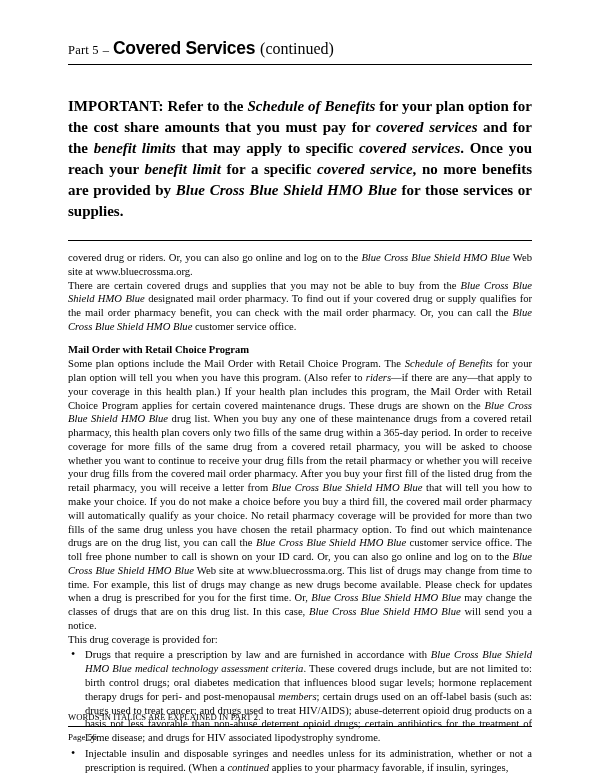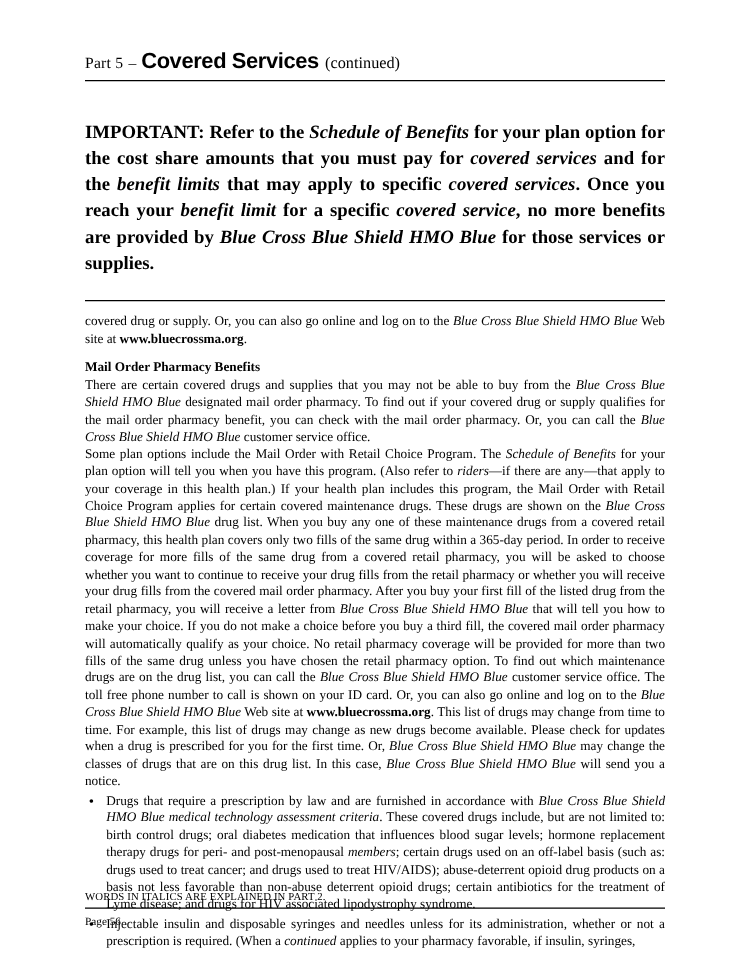--- a/index.html
+++ b/index.html
@@ -39,21 +39,21 @@
     font-size: 12.5px;
     padding: 0 4px;
   }
   .hdr-title {
     font-family: "Liberation Sans", sans-serif;
     font-size: 17.5px;
     font-weight: bold;
     letter-spacing: -0.3px;
   }
   .hdr-cont {
-    font-size: 13px;
+    font-size: 16px;
     padding-left: 5px;
   }
   .rule {
     border: none;
     border-top: 1px solid #000;
     margin: 5px 0 0 0;
     height: 0;
   }
   
   .important {
@@ -80,21 +80,21 @@
   }
   .body p {
     margin: 0 0 0 0;
   }
   .subhead {
     font-weight: bold;
     margin-top: 9px;
     margin-bottom: 1px;
   }
   .body i { font-style: italic; }
-  .body b { font-weight: bold; }
+  .body b { font-weight: normal; }
 
   ul.bullets {
     list-style: none;
     margin: 2px 0 0 0;
     padding: 0;
   }
   ul.bullets li {
     position: relative;
     padding-left: 17px;
     margin-bottom: 2px;
@@ -148,27 +148,28 @@
   </div>
 
   <div class="important">
     <span>IMPORTANT:</span><span> Refer to the </span><i>Schedule of Benefits</i><span> for your plan option for the cost share amounts that you must pay for </span><i>covered services</i><span> and for the </span><i>benefit limits</i><span> that may apply to specific </span><i>covered services</i><span>. Once you reach your </span><i>benefit limit</i><span> for a specific </span><i>covered service</i><span>, no more benefits are provided by </span><i>Blue Cross Blue Shield HMO Blue</i><span> for those services or supplies.</span>
   </div>
 
   <hr class="rule2">
 
   <div class="body">
 
-    <p><span>covered drug or supply. Or, you can also go online and log on to the </span><i>Blue Cross Blue Shield HMO Blue</i><span> Web site at </span><b>www.bluecrossma.org</b><span>.</span></p>
+    <p><span>covered drug or riders. Or, you can also go online and log on to the </span><i>Blue Cross Blue Shield HMO Blue</i><span> Web site at </span><b>www.bluecrossma.org</b><span>.</span></p>
 
-    <div class="subhead">Mail Order Pharmacy Benefits</div>
     <p><span>There are certain covered drugs and supplies that you may not be able to buy from the </span><i>Blue Cross Blue Shield HMO Blue</i><span> designated mail order pharmacy. To find out if your covered drug or supply qualifies for the mail order pharmacy benefit, you can check with the mail order pharmacy. Or, you can call the </span><i>Blue Cross Blue Shield HMO Blue</i><span> customer service office.</span></p>
 
+    <div class="subhead">Mail Order with Retail Choice Program</div>
     <p><span>Some plan options include the Mail Order with Retail Choice Program. The </span><i>Schedule of Benefits</i><span> for your plan option will tell you when you have this program. (Also refer to </span><i>riders</i><span>—if there are any—that apply to your coverage in this health plan.) If your health plan includes this program, the Mail Order with Retail Choice Program applies for certain covered maintenance drugs. These drugs are shown on the </span><i>Blue Cross Blue Shield HMO Blue</i><span> drug list. When you buy any one of these maintenance drugs from a covered retail pharmacy, this health plan covers only two fills of the same drug within a 365-day period. In order to receive coverage for more fills of the same drug from a covered retail pharmacy, you will be asked to choose whether you want to continue to receive your drug fills from the retail pharmacy or whether you will receive your drug fills from the covered mail order pharmacy. After you buy your first fill of the listed drug from the retail pharmacy, you will receive a letter from </span><i>Blue Cross Blue Shield HMO Blue</i><span> that will tell you how to make your choice. If you do not make a choice before you buy a third fill, the covered mail order pharmacy will automatically qualify as your choice. No retail pharmacy coverage will be provided for more than two fills of the same drug unless you have chosen the retail pharmacy option. To find out which maintenance drugs are on the drug list, you can call the </span><i>Blue Cross Blue Shield HMO Blue</i><span> customer service office. The toll free phone number to call is shown on your ID card. Or, you can also go online and log on to the </span><i>Blue Cross Blue Shield HMO Blue</i><span> Web site at </span><b>www.bluecrossma.org</b><span>. This list of drugs may change from time to time. For example, this list of drugs may change as new drugs become available. Please check for updates when a drug is prescribed for you for the first time. Or, </span><i>Blue Cross Blue Shield HMO Blue</i><span> may change the classes of drugs that are on this drug list. In this case, </span><i>Blue Cross Blue Shield HMO Blue</i><span> will send you a notice.</span></p>
 
+    <p>This drug coverage is provided for:</p>
 
     <ul class="bullets">
       <li><span>Drugs that require a prescription by law and are furnished in accordance with </span><i>Blue Cross Blue Shield HMO Blue medical technology assessment criteria</i><span>. These covered drugs include, but are not limited to: birth control drugs; oral diabetes medication that influences blood sugar levels; hormone replacement therapy drugs for peri- and post-menopausal </span><i>members</i><span>; certain drugs used on an off-label basis (such as: drugs used to treat cancer; and drugs used to treat HIV/AIDS); abuse-deterrent opioid drug products on a basis not less favorable than non-abuse deterrent opioid drugs; certain antibiotics for the treatment of Lyme disease; and drugs for HIV associated lipodystrophy syndrome.</span></li>
       <li><span>Injectable insulin and disposable syringes and needles unless for its administration, whether or not a prescription is required. (When a </span><i>continued</i><span> applies to your pharmacy favorable, if insulin, syringes,</span></li>
     </ul>
 
   </div>
 
   <div class="footer">
     <div class="footer-note">WORDS IN ITALICS ARE EXPLAINED IN PART 2.</div>

